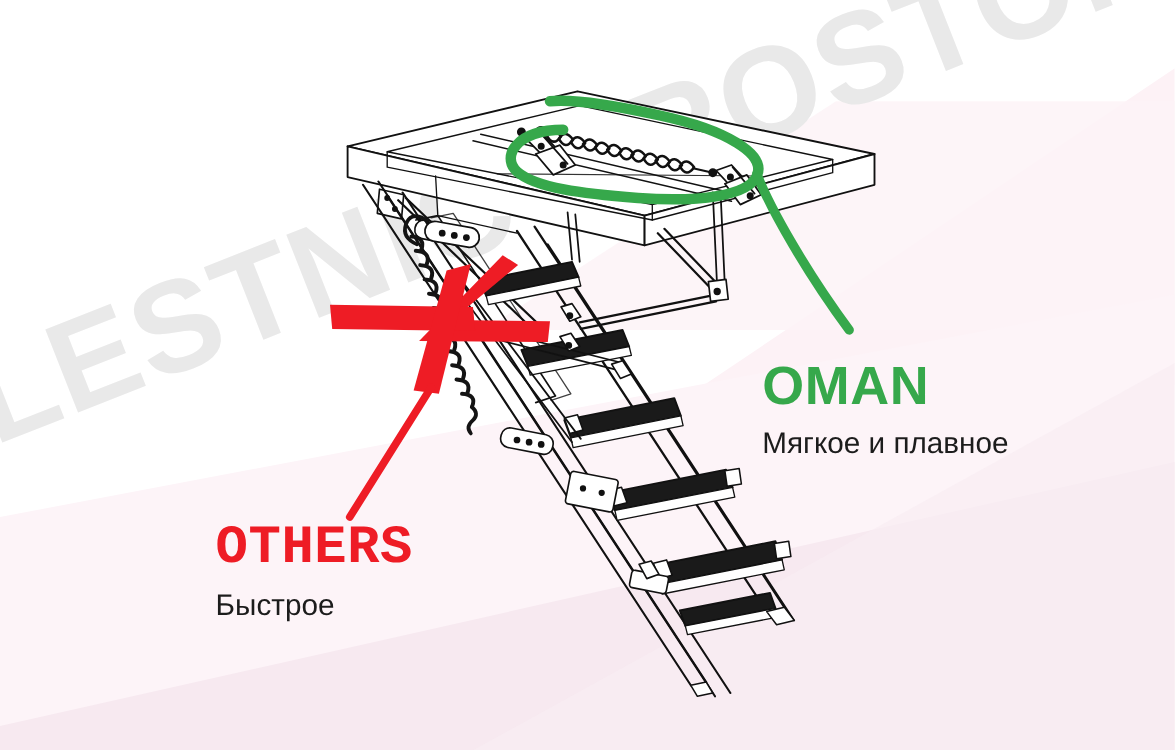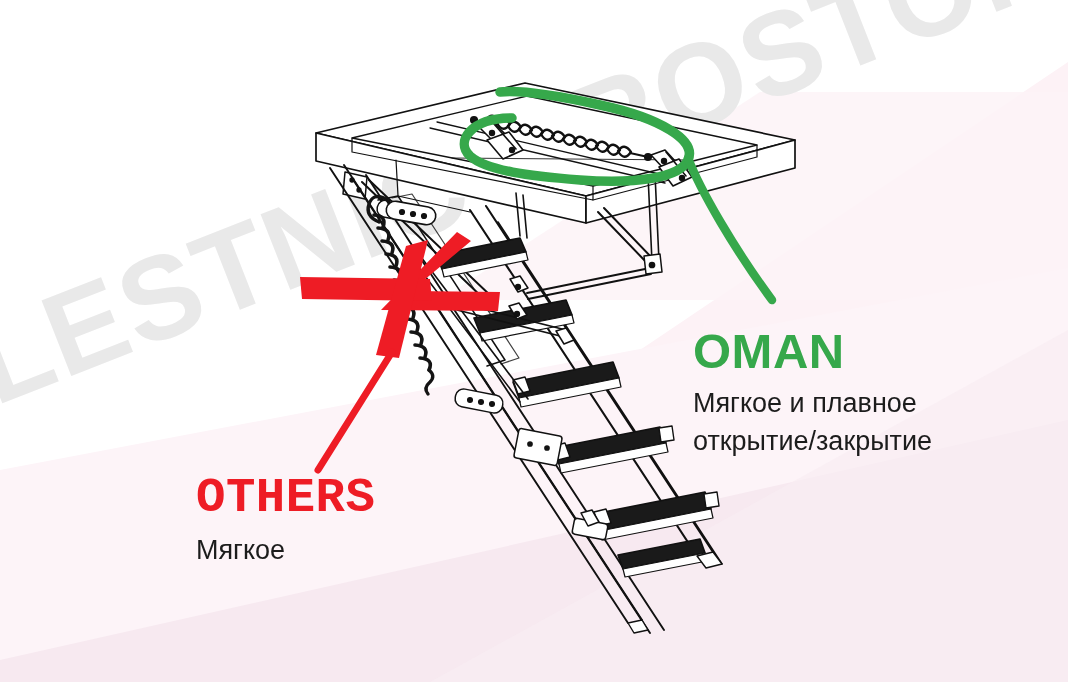--- a/index.html
+++ b/index.html
@@ -311,21 +311,20 @@
                L 376,355
                Z"></path>
     </g>
 
     <path d="M 392,352 L 318,470" stroke="#ee1c25" stroke-width="7" stroke-linecap="round" fill="none"></path>
   </svg>
 
   <div class="callout" id="callout-oman">
     <div class="title">OMAN</div>
     <div class="sub-line">Мягкое и плавное</div>
-    <div class="sub-line">открытие/закрытие</div>
   </div>
 
   <div class="callout" id="callout-others">
     <div class="title">OTHERS</div>
-    <div class="sub-line">Мягкое</div>
+    <div class="sub-line">Быстрое</div>
   </div>
 
 </div>
 
 </body></html>

